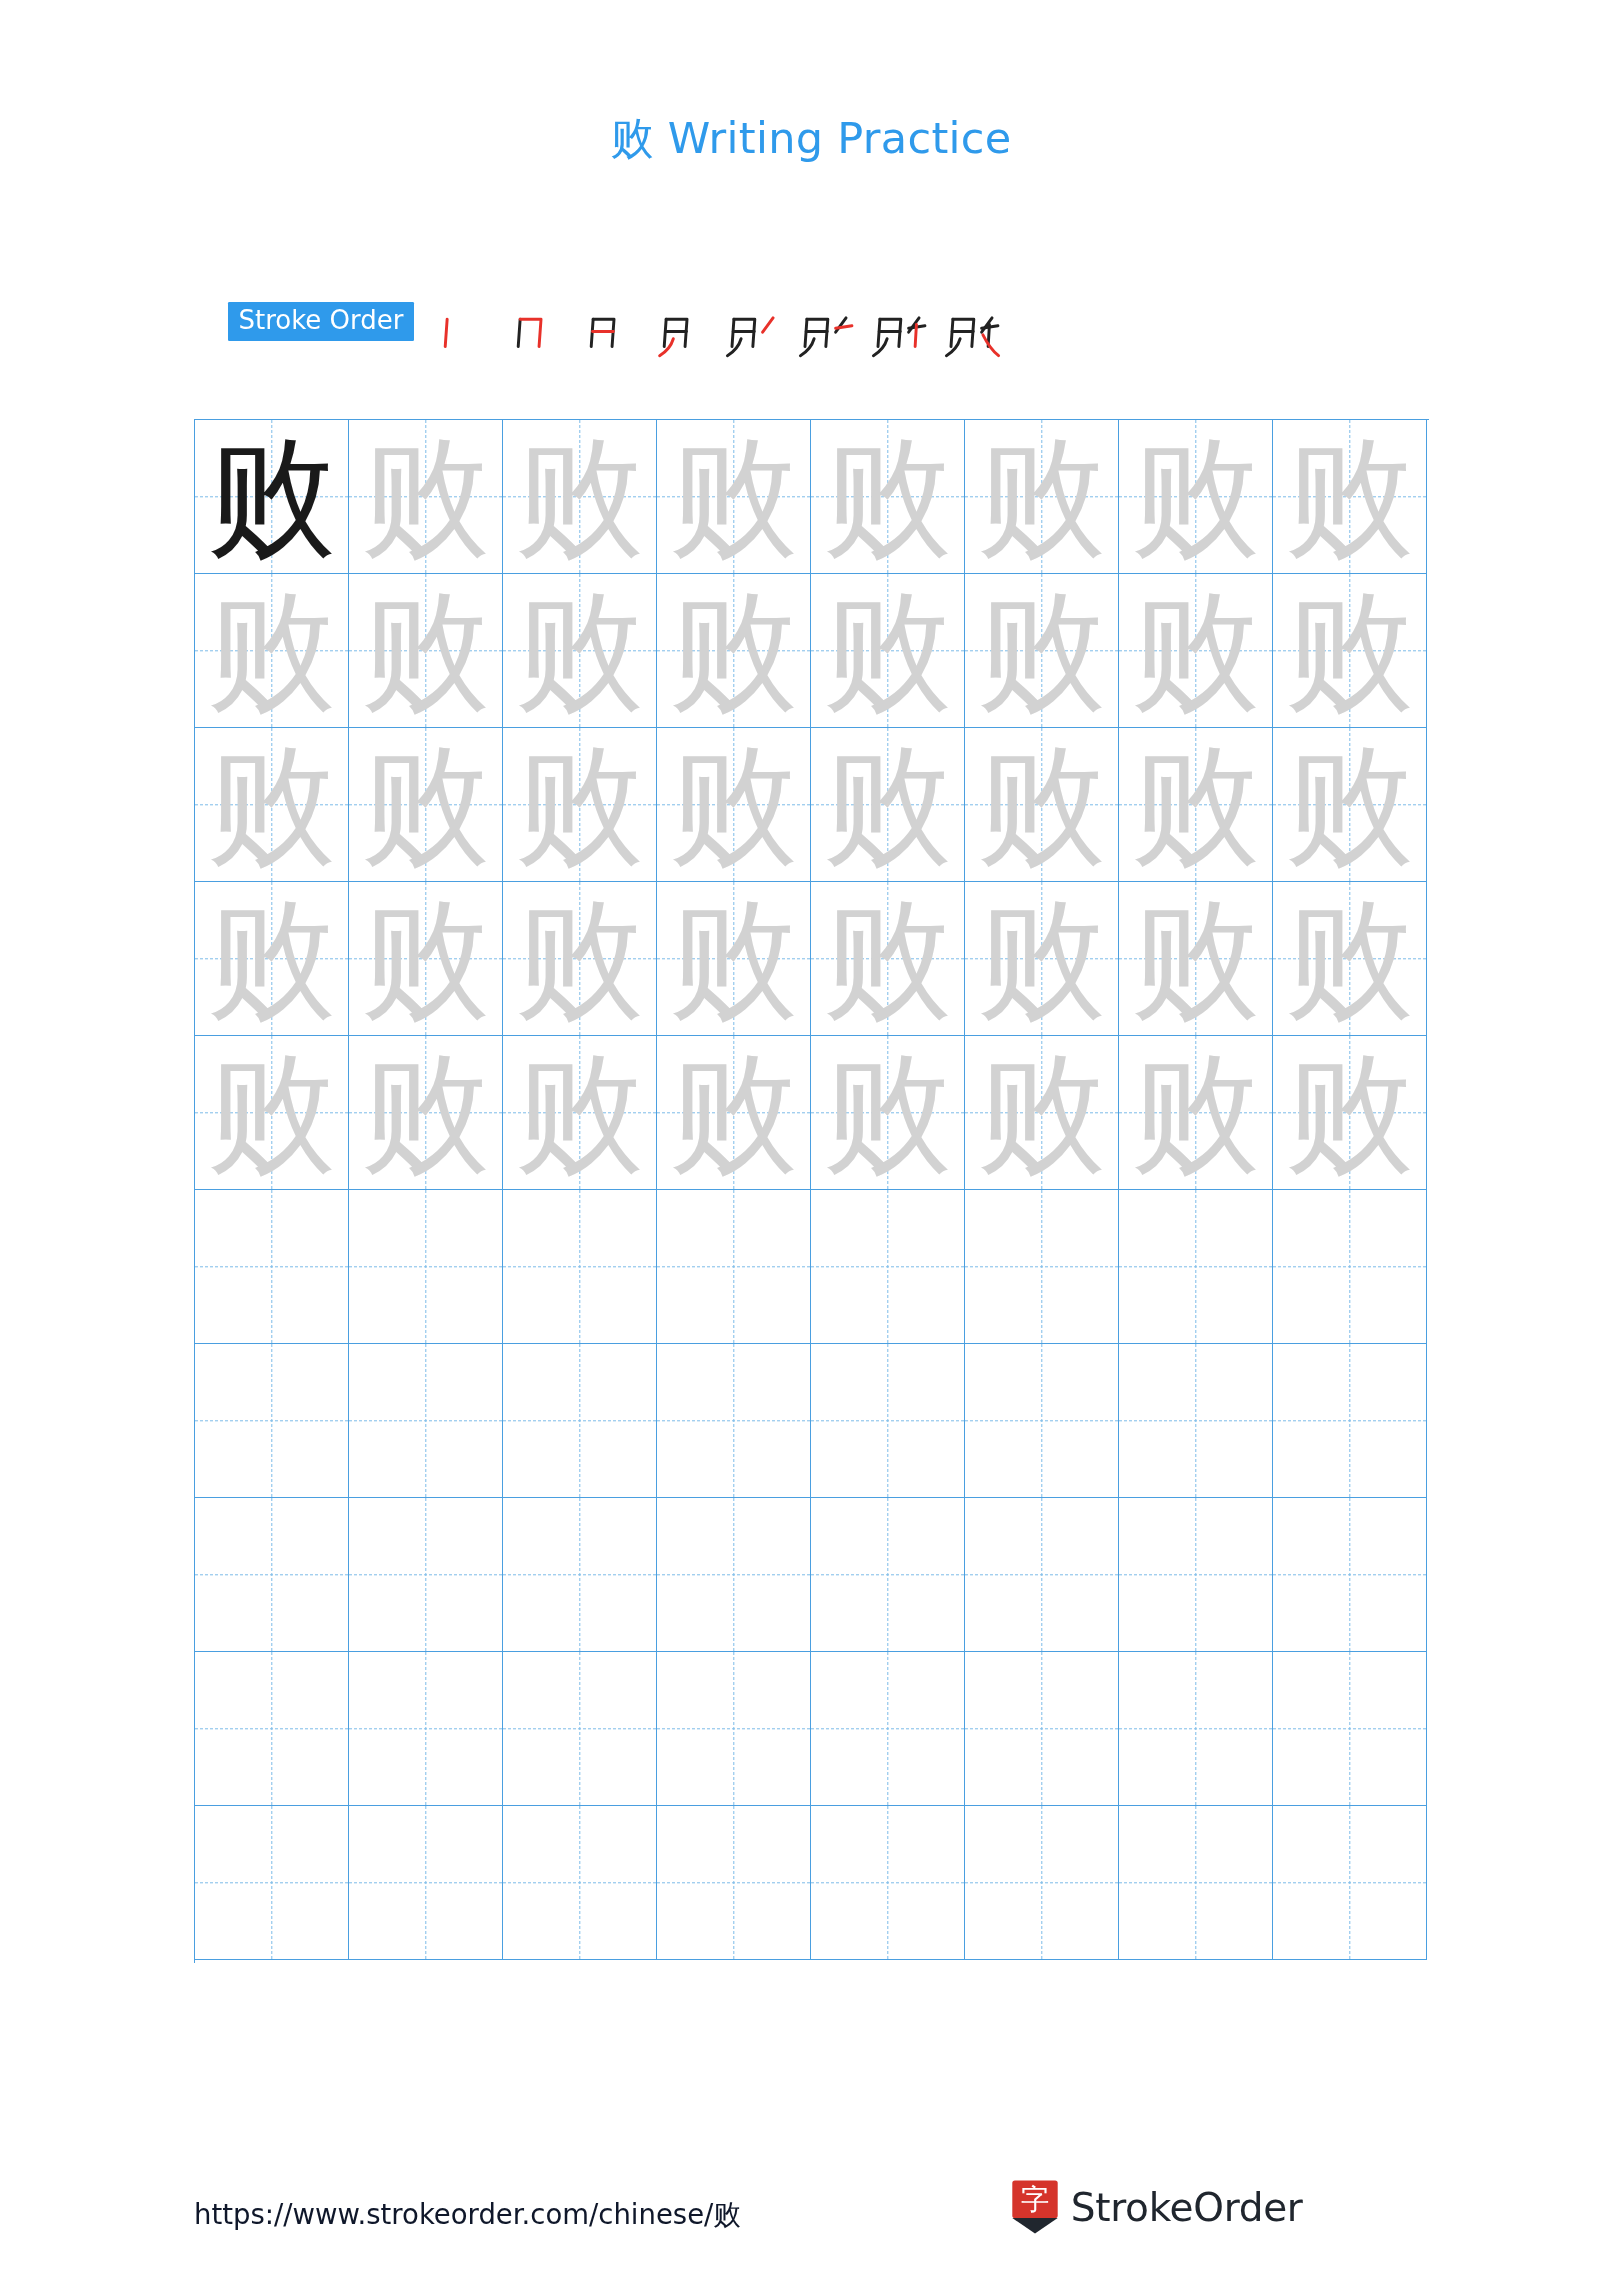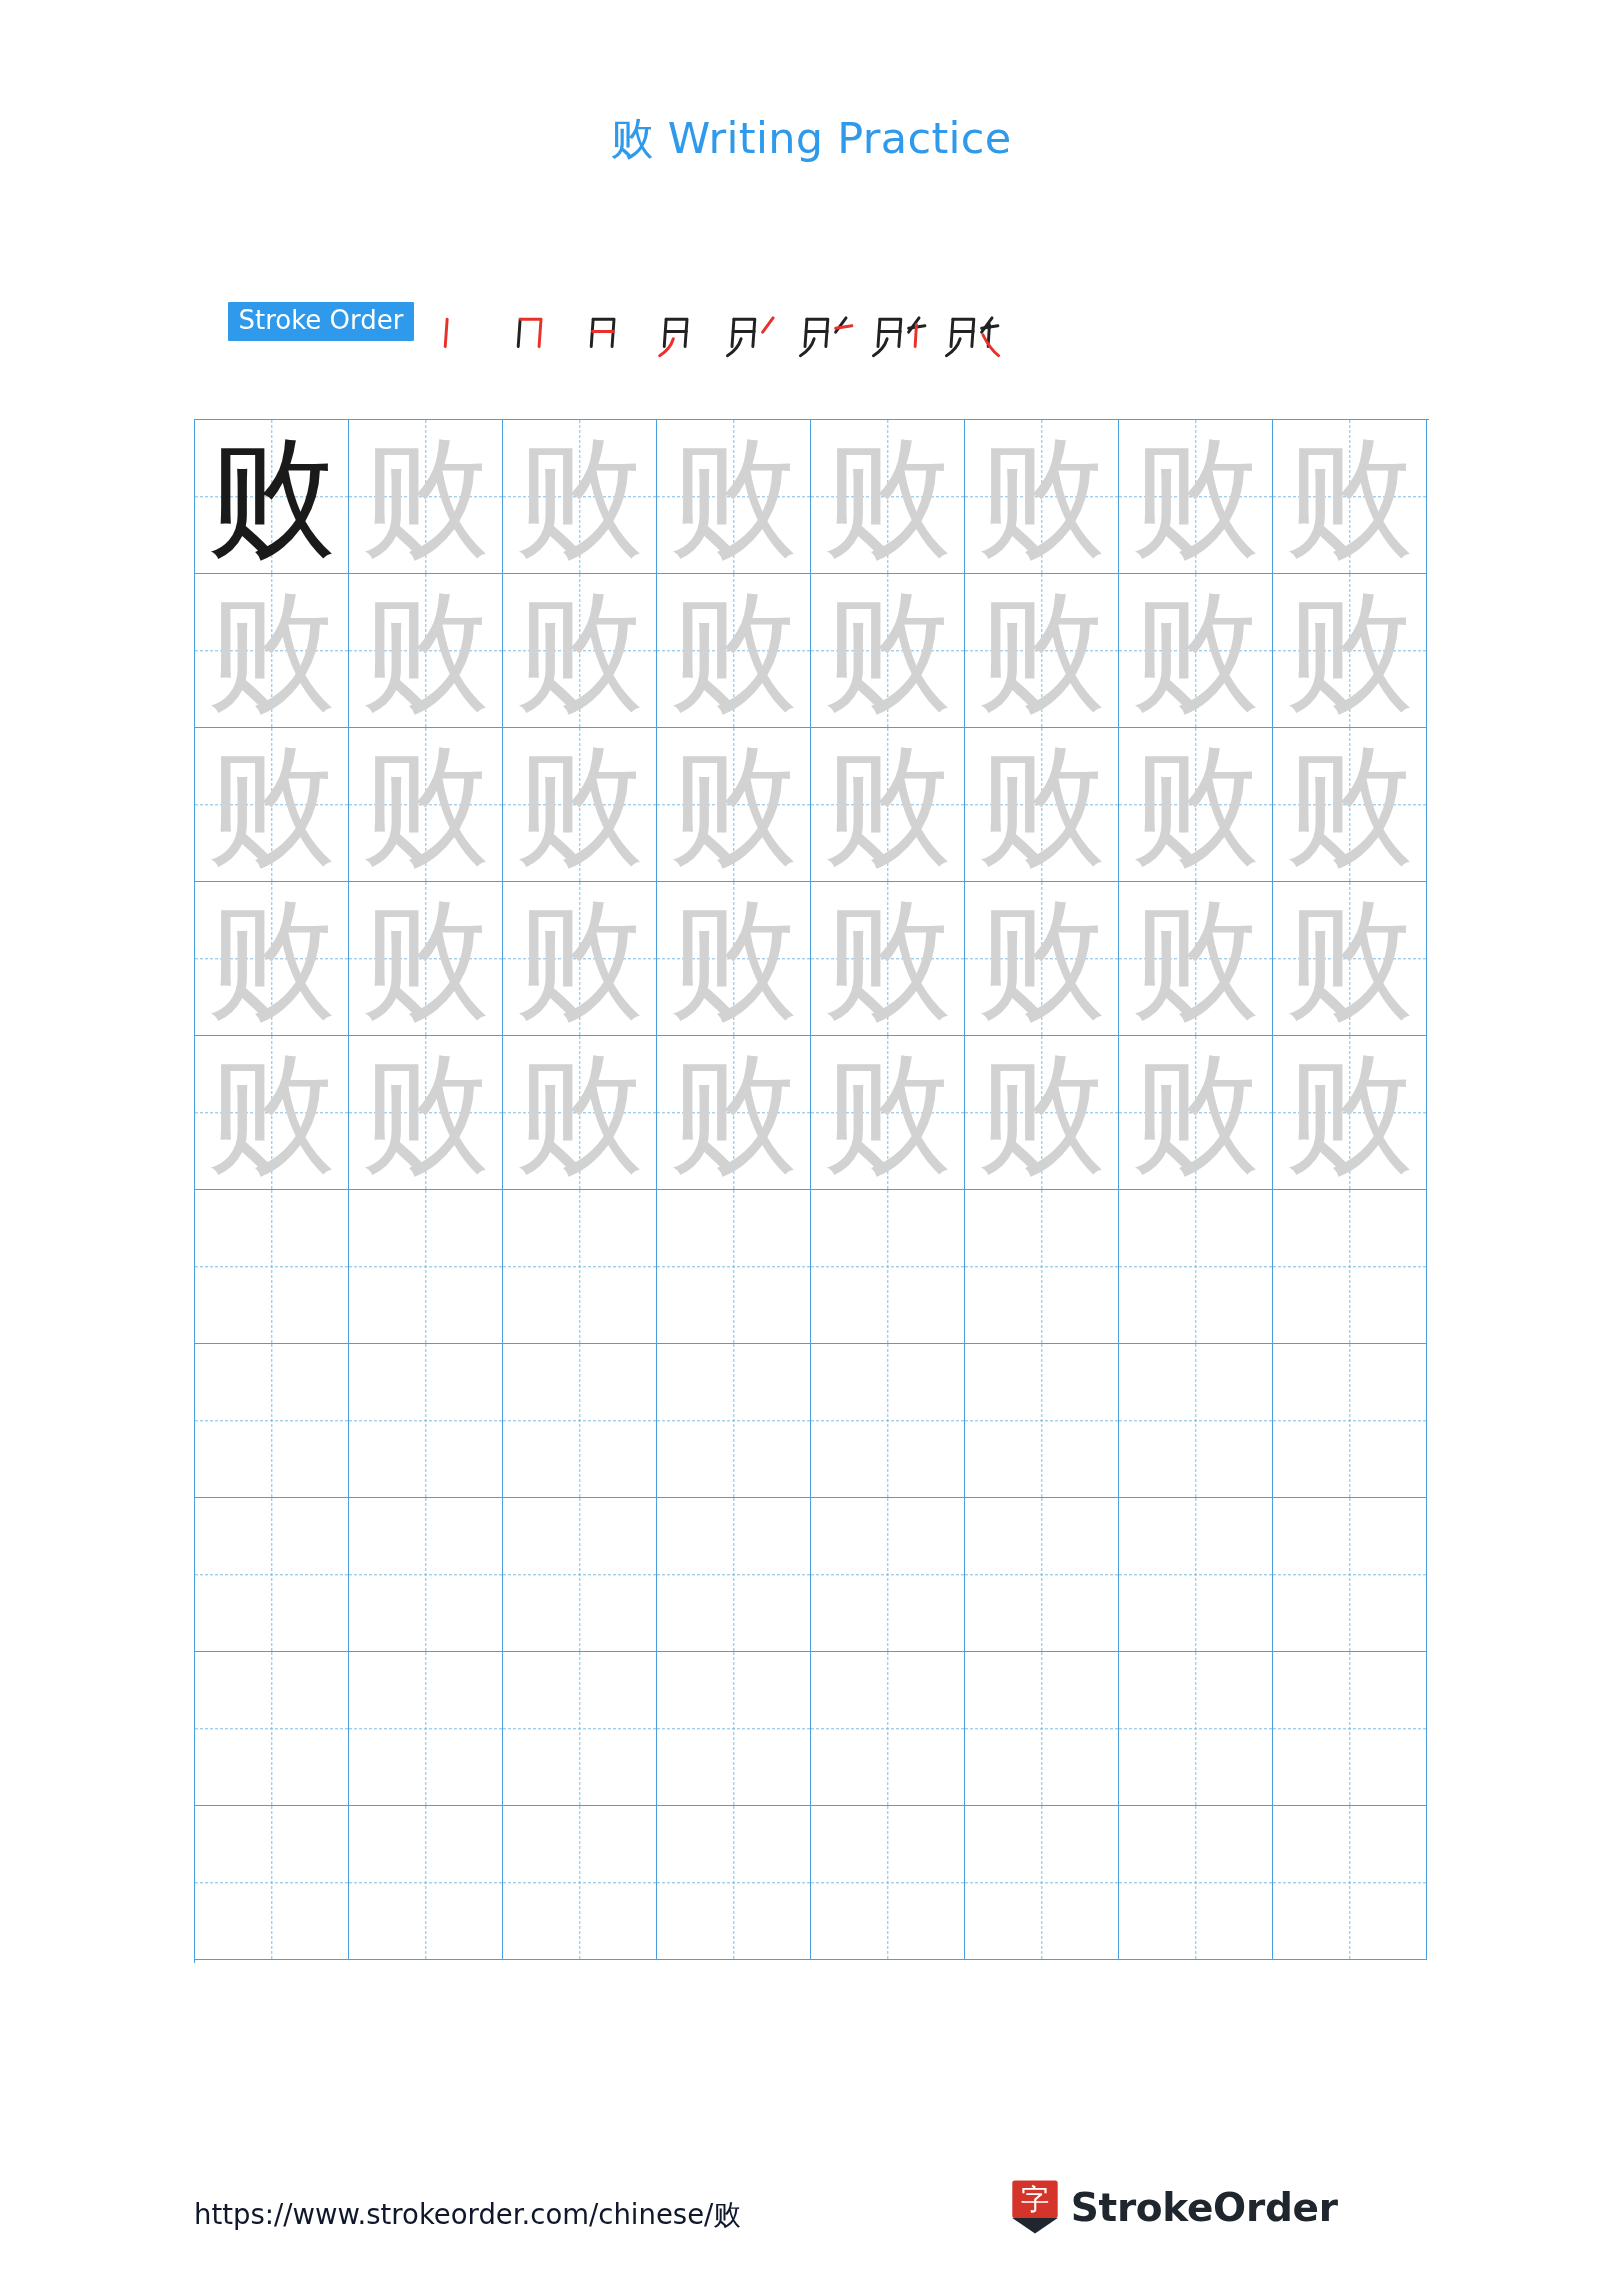--- a/index.html
+++ b/index.html
@@ -147,21 +147,21 @@
     align-items: center;
     gap: 11.8px;
   }
   .brand-logo {
     width: 48px;
     height: 56px;
     position: relative;
   }
   .brand-name {
     font-size: 39px;
-    font-weight: bold;
+    font-weight: normal;
     color: #20262e;
     letter-spacing: -0.3px;
     white-space: nowrap;
     font-family: "DejaVu Sans", "Liberation Sans", sans-serif;
   }
 </style>
 </head>
 <body>
 
 <div class="page">

